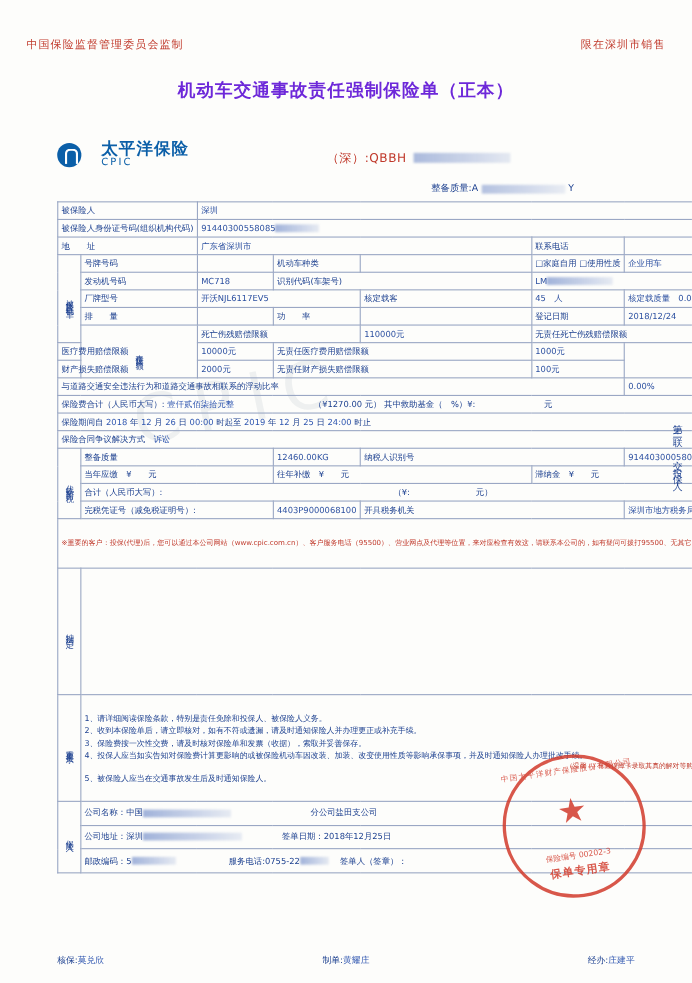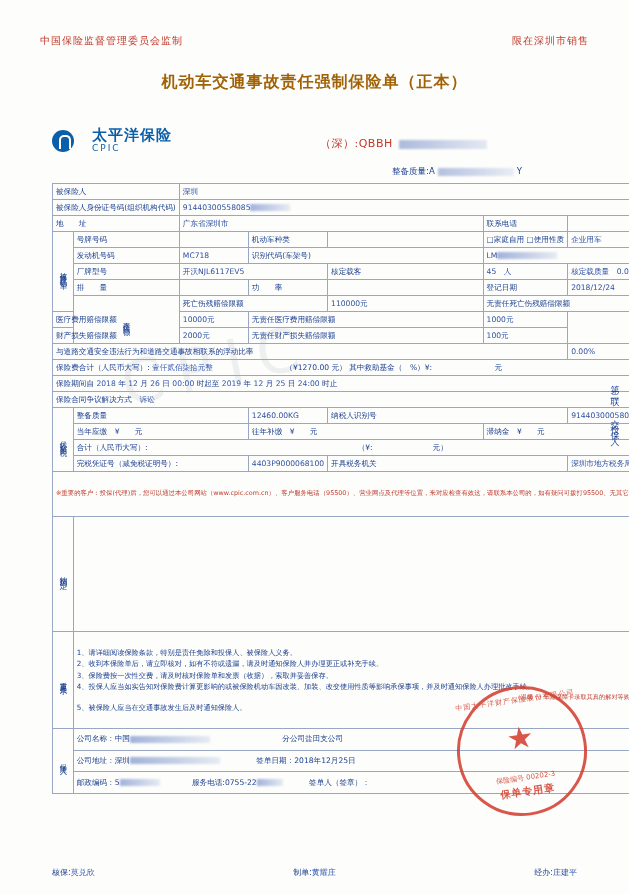--- a/index.html
+++ b/index.html
@@ -12,30 +12,30 @@
     position:relative;
     overflow:hidden;
   }
   .page{
     position:absolute;inset:0;
     background:#fdfdfb;
   }
   .hdr-top{
     position:absolute;top:34px;left:0;right:0;
     display:flex;justify-content:space-between;
-    padding:0 40px;
+    padding:0 24px;
     color:#c0392b;
     font-size:10px;
     letter-spacing:1px;
   }
   .hdr-top .right{color:#c0392b;text-align:center;}
   .title{
     position:absolute;top:72px;left:0;right:0;
     text-align:center;
-    color:#a16207;
+    color:#6d28d9;
     font-size:16px;
     font-weight:bold;
     letter-spacing:1px;
   }
   .confirm-row{
     position:absolute;top:108px;left:44px;right:20px;
     font-size:8.2px;color:#1b3f8f;
     display:flex;gap:14px;white-space:nowrap;
   }
   .brand{
@@ -47,21 +47,21 @@
     background:#0b5fa8;position:relative;
   }
   .brand .logo:after{
     content:"";position:absolute;left:7px;top:5px;
     width:8px;height:12px;border:2px solid #fff;border-radius:5px 5px 0 0;border-bottom:none;
   }
   .brand .bt{line-height:1.05;}
   .brand .bt .cn{font-size:15px;font-weight:bold;color:#0b5fa8;letter-spacing:1px;}
   .brand .bt .en{font-size:9px;color:#0b5fa8;letter-spacing:2px;}
   .qbbh{
-    position:absolute;top:136px;left:320px;
+    position:absolute;top:136px;left:297px;
     color:#c0392b;font-size:11px;letter-spacing:.5px;
   }
   .qbbh .blur{
     display:inline-block;width:88px;height:9px;margin-left:6px;
     background:linear-gradient(90deg,rgba(90,120,190,.5),rgba(90,120,190,.15));
     filter:blur(1.2px);vertical-align:middle;
   }
   .policy-no{
     position:absolute;top:166px;left:392px;
     font-size:8.5px;
@@ -335,22 +335,22 @@
     </tr>
     <tr>
       <td colspan="6" class="lbl">
         <span>公司地址：</span><span>深圳</span><span class="blurtxt" style="width:90px"></span>
         <span style="margin-left:34px">签单日期：</span><span>2018年12月25日</span>
       </td>
     </tr>
     <tr>
       <td colspan="6" class="lbl">
         <span>邮政编码：</span><span>5</span><span class="blurtxt" style="width:40px"></span>
-        <span style="margin-left:30px">服务电话:0755-22</span><span class="blurtxt" style="width:26px"></span>
-        <span style="margin-left:24px">签单人（签章）：</span>
+        <span style="margin-left:46px">服务电话:0755-22</span><span class="blurtxt" style="width:26px"></span>
+        <span style="margin-left:8px">签单人（签章）：</span>
       </td>
     </tr>
   </tbody>
     </table>
 
   <div class="right-side">第三联 交投保人</div>
 
   <div class="stamp">
     <div class="t1">中国太平洋财产保险股份有限公司</div>
     <div class="star">★</div>

